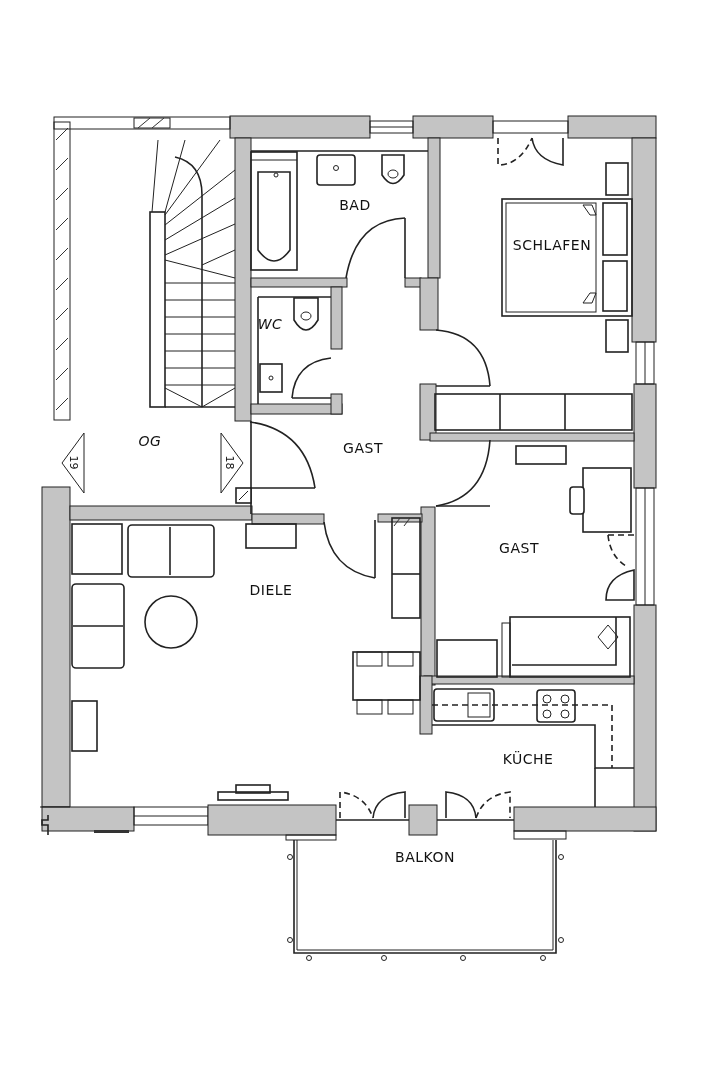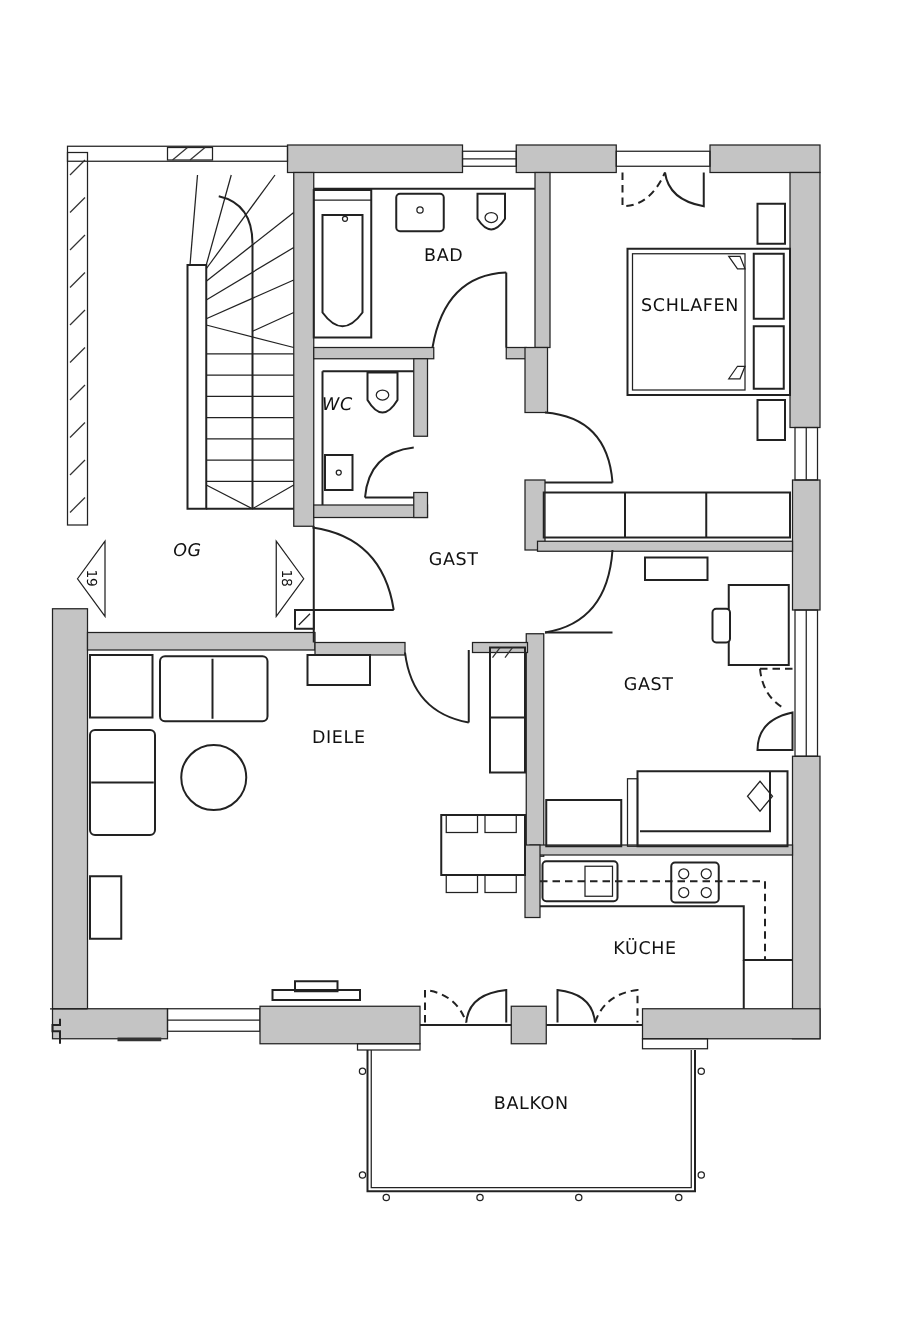--- a/index.html
+++ b/index.html
@@ -266,17 +266,17 @@
   </g>
 </svg>
 
 <div class="label" style="left:150px; top:441px;font-style:italic;">OG</div>
 <div class="label" style="left:340px; top:205px;margin-left:15px;">BAD</div>
 <div class="label" style="left:270px; top:324px;font-style:italic;">WC</div>
 <div class="label" style="left:552px; top:245px;">SCHLAFEN</div>
 <div class="label" style="left:363px; top:448px;">GAST</div>
 <div class="label" style="left:519px; top:548px;">GAST</div>
 <div class="label" style="left:271px; top:590px;">DIELE</div>
-<div class="label" style="left:516px; top:759px;">KÜCHE</div>
-<div class="label" style="left:425px; top:883px;text-align:right;">BALKON</div>
+<div class="label" style="left:528px; top:759px;">KÜCHE</div>
+<div class="label" style="left:425px; top:857px;text-align:right;">BALKON</div>
 
 <div class="step-num" style="left:66px; top:456px; transform: rotate(90deg);">19</div>
 <div class="step-num" style="left:222px; top:456px; transform: rotate(90deg);">18</div>
 
 </body></html>

